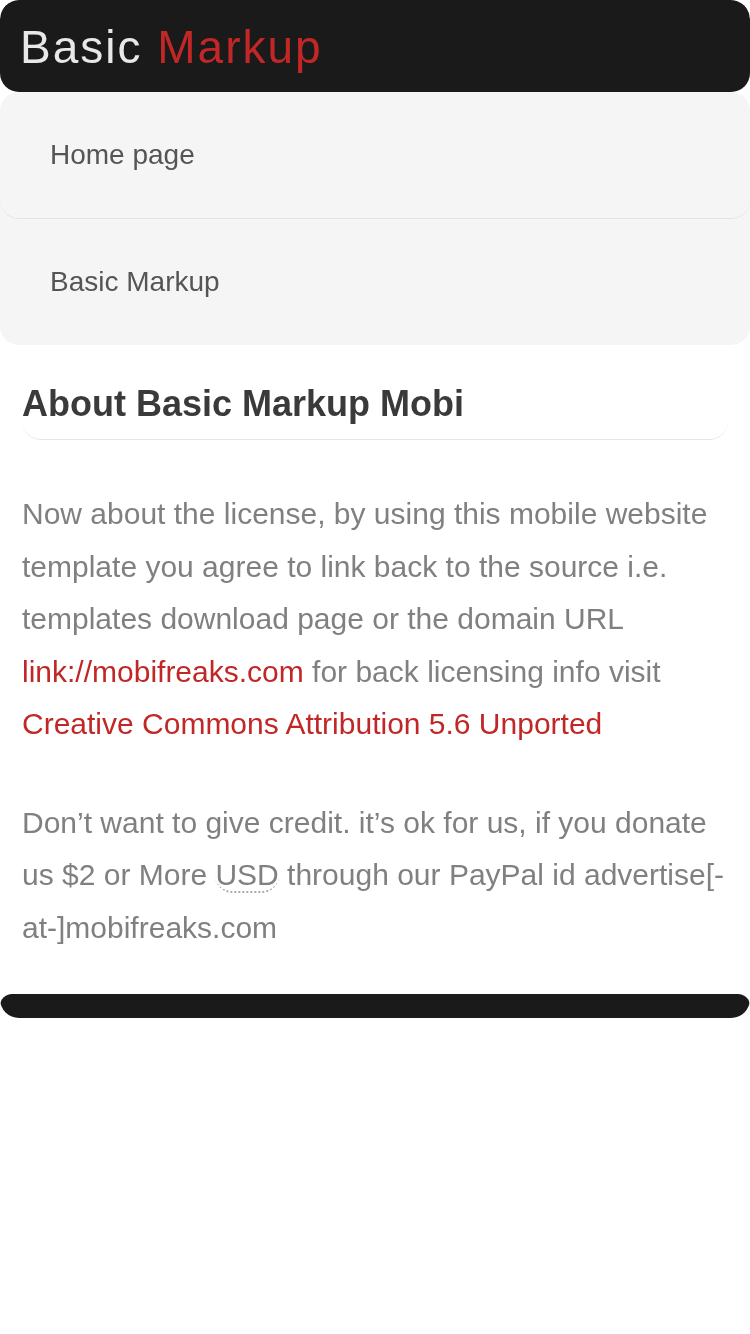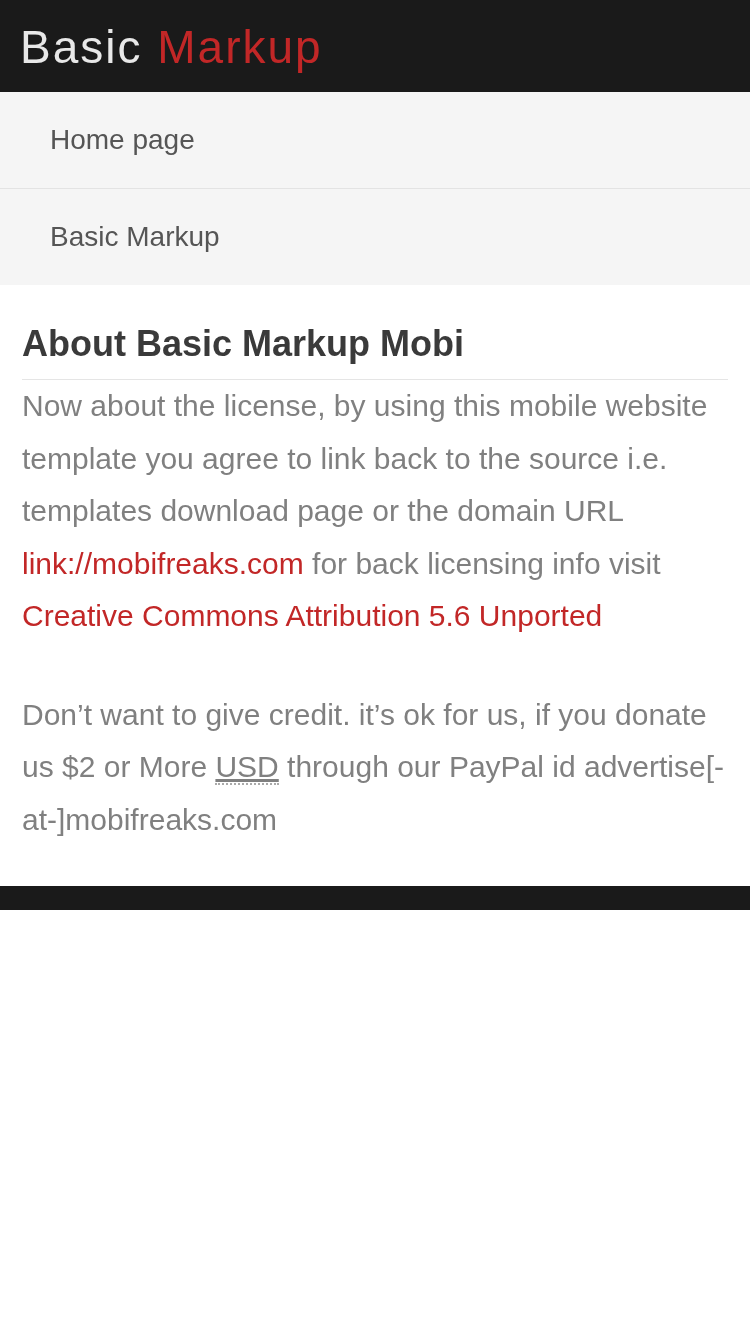--- a/index.html
+++ b/index.html
@@ -1,62 +1,63 @@
 <!DOCTYPE html>
 <html><head>
 <meta charset="utf-8">
 <style>
-* { margin: 0; padding: 0; box-sizing: border-box; }
+* { margin: 0; padding: 0; box-sizing: border-box; border-radius: 19px; }
 body {
   width: 750px;
   font-family: Arial, Helvetica, sans-serif;
   background: #ffffff;
 }
 .header {
   background: #1a1a1a;
   padding: 20px 20px 18px 20px;
 }
 .logo {
   font-size: 46px;
   font-weight: 300;
   letter-spacing: 2px;
 }
 .logo-basic { color: #e8e8e8; }
 .logo-markup { color: #c22727; }
 .nav {
   background: #f5f5f5;
 }
 .nav-item {
-  padding: 32px 50px;
+  padding: 47px 50px;
   border-bottom: 1px solid #e3e3e3;
   color: #555555;
   font-size: 28px;
   cursor: pointer;
 }
 .nav-item:last-child { border-bottom: none; }
 .content {
   padding: 38px 22px 40px 22px;
   background: #ffffff;
 }
 .page-title {
   color: #3a3a3a;
   font-size: 36px;
   font-weight: bold;
   padding-bottom: 14px;
   border-bottom: 1px solid #e5e5e5;
+  margin-bottom: 48px;
 }
 .para {
   color: #808080;
   font-size: 30px;
   line-height: 1.75;
   margin-bottom: 46px;
 }
 .para:last-child { margin-bottom: 0; }
 .link { color: #c22727; text-decoration: none; }
-.abbr { border-bottom: 2px dotted #aaaaaa; text-decoration: underline; }
+.abbr { border-bottom: 2px dotted #aaaaaa; }
 .footer {
   background: #1a1a1a;
   height: 24px;
 }
 </style>
 </head>
 <body>
 
 <div class="header">
   <div class="logo">

